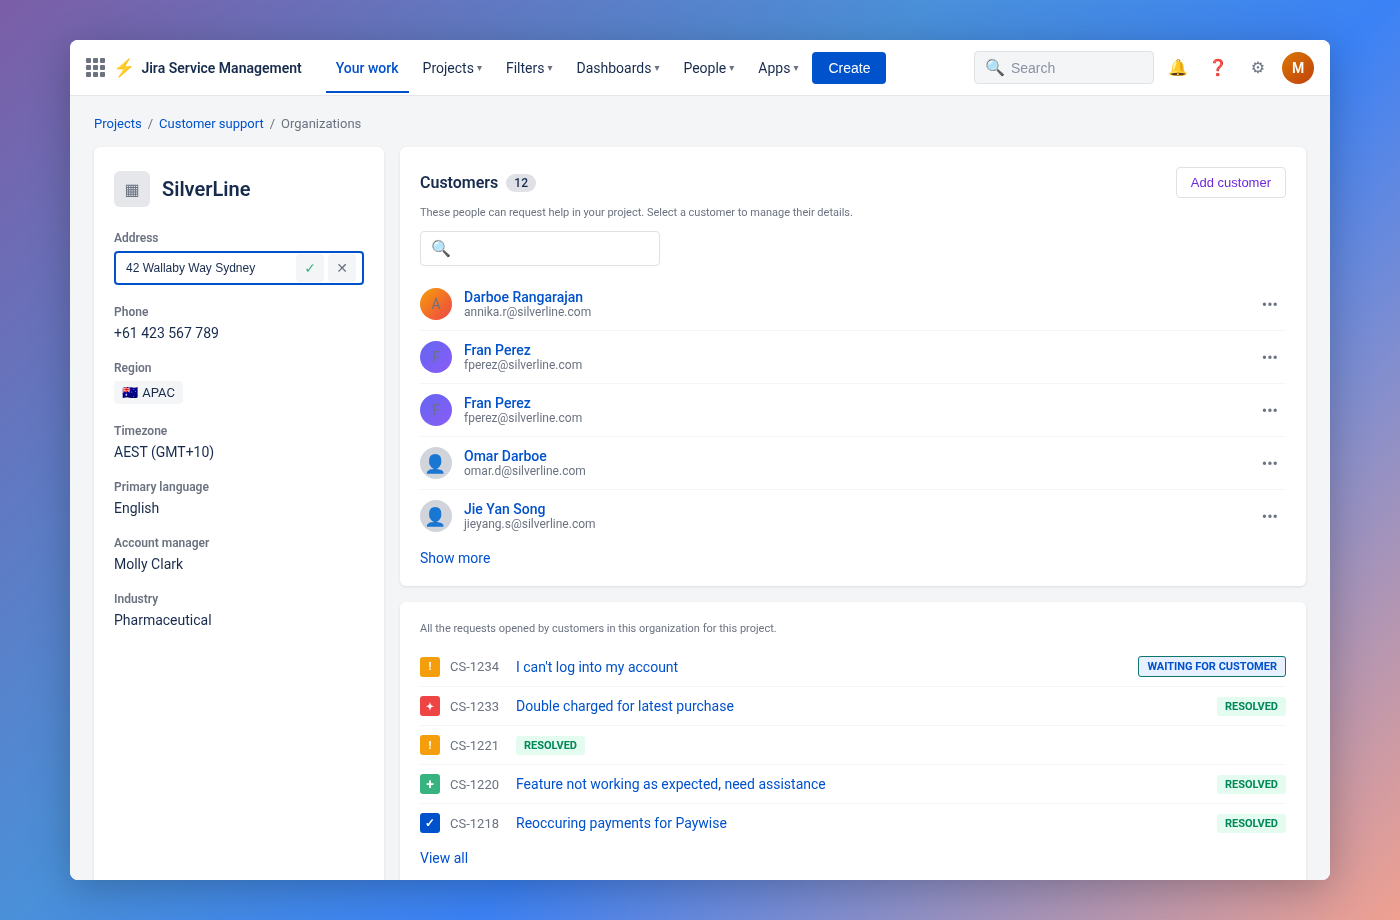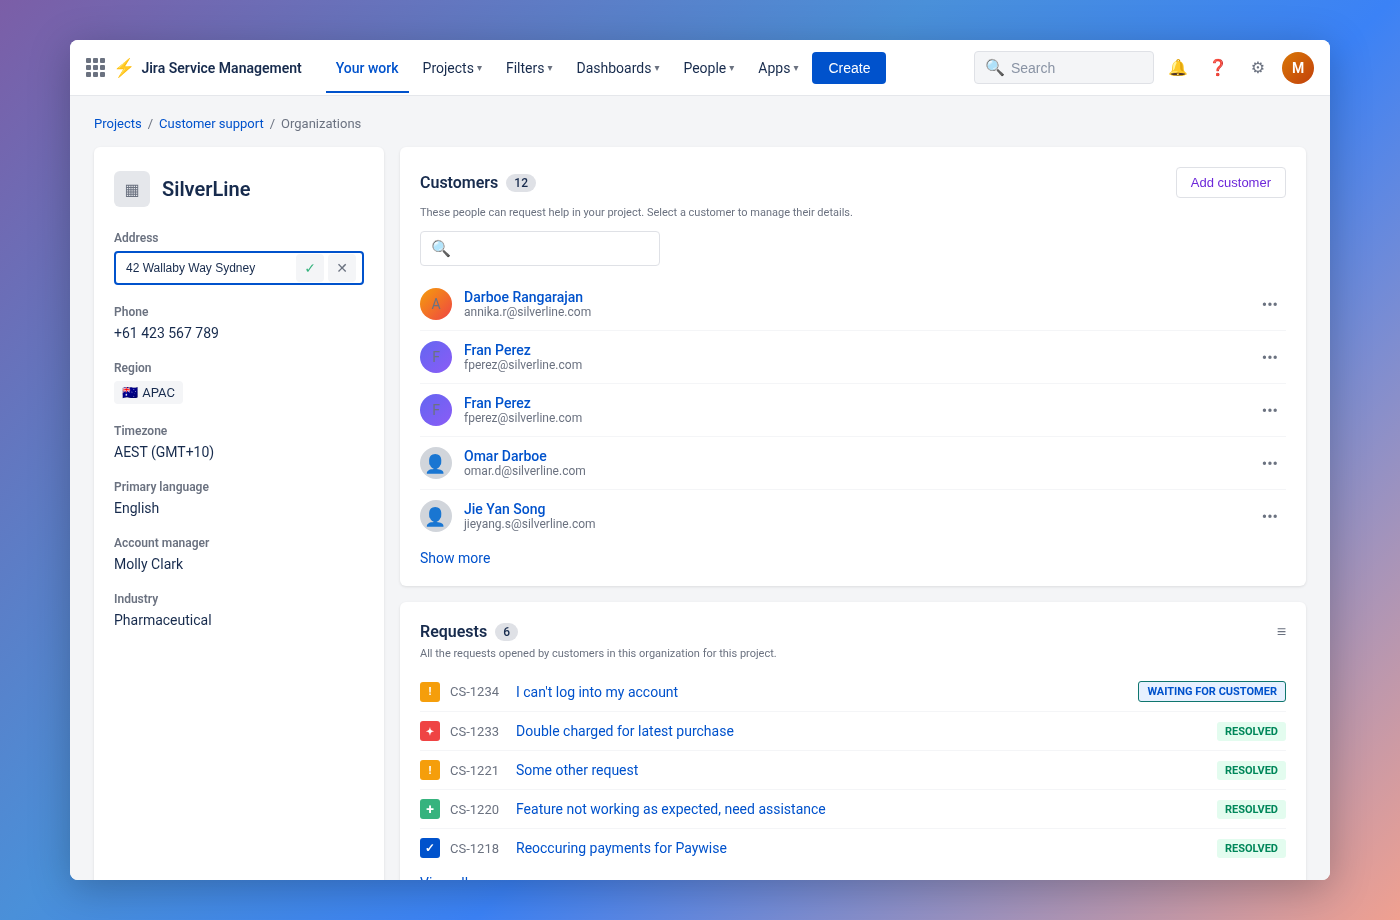--- a/index.html
+++ b/index.html
@@ -628,46 +628,38 @@
                 <div class="customer-name">Jie Yan Song</div>
                 <div class="customer-email">jieyang.s@silverline.com</div>
               </div>
               <span class="more-btn">•••</span>
             </div>
           </div>
           <div class="show-more">Show more</div>
         </div>
 
         <div class="card">
-          <div class="requests-header">
-            <div class="card-title-wrap">
-              <span class="card-title">Requests</span>
-              <span class="count-badge">6</span>
-            </div>
-            <span class="filter-icon">≡</span>
-          </div>
           <p class="card-subtitle">All the requests opened by customers in this organization for this project.</p>
 
           <div class="customer-list">
             <div class="request-row">
               <div class="req-icon" style="background:#f59e0b;">!</div>
               <span class="req-id">CS-1234</span>
               <span class="req-title">I can't log into my account</span>
               <span class="status-badge status-waiting">WAITING FOR CUSTOMER</span>
             </div>
             <div class="request-row">
               <div class="req-icon" style="background:#ef4444; font-size:10px;">✦</div>
               <span class="req-id">CS-1233</span>
               <span class="req-title">Double charged for latest purchase</span>
               <span class="status-badge status-resolved">RESOLVED</span>
             </div>
             <div class="request-row">
               <div class="req-icon" style="background:#f59e0b;">!</div>
               <span class="req-id">CS-1221</span>
-              <span class="req-title">Some other request</span>
               <span class="status-badge status-resolved">RESOLVED</span>
             </div>
             <div class="request-row">
               <div class="req-icon" style="background:#36b37e; font-size:14px;">+</div>
               <span class="req-id">CS-1220</span>
               <span class="req-title">Feature not working as expected, need assistance</span>
               <span class="status-badge status-resolved">RESOLVED</span>
             </div>
             <div class="request-row">
               <div class="req-icon" style="background:#0052cc; font-size:12px;">✓</div>

